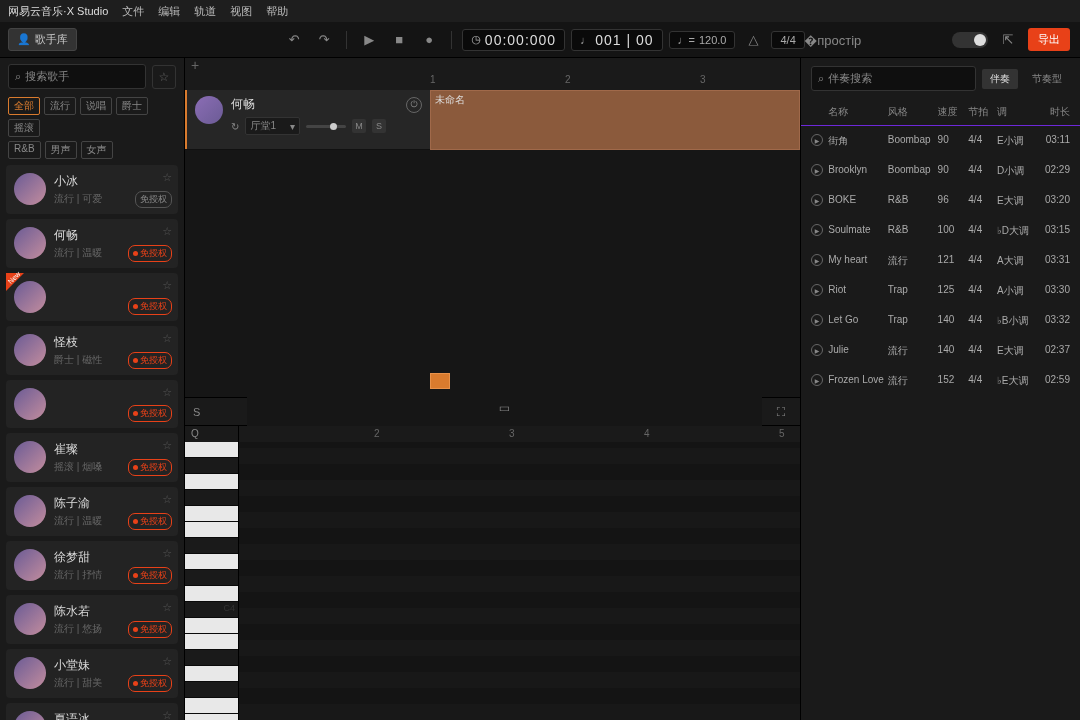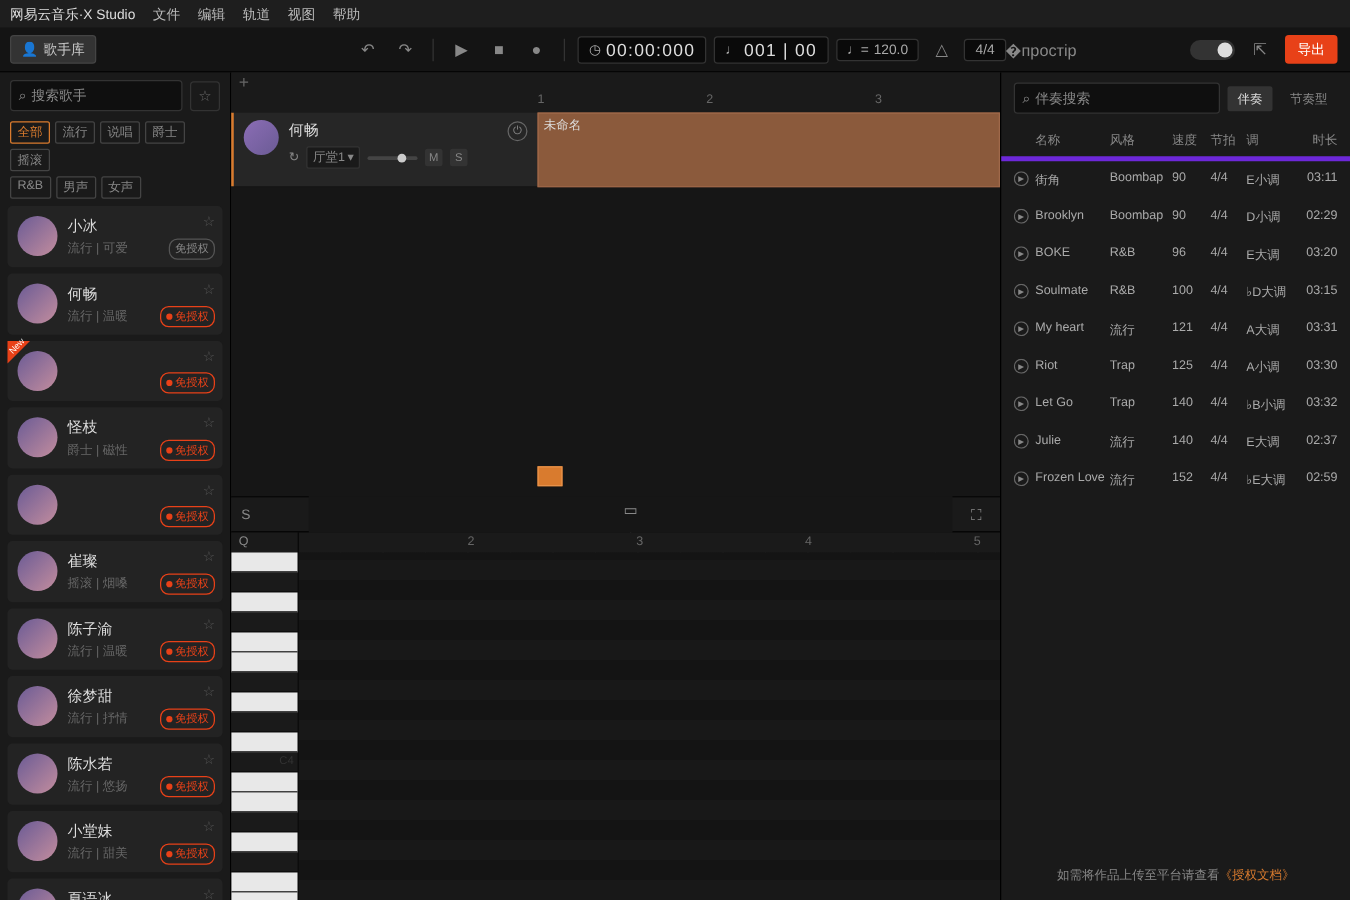--- a/index.html
+++ b/index.html
@@ -48,21 +48,21 @@
 .timeline .marks{flex:1;position:relative;font-size:10px;color:#666}
 .timeline .marks span{position:absolute;top:2px}
 .track-row{display:flex;height:60px;background:#1e1e1e;border-bottom:1px solid #111}
 .track-header{width:245px;background:#262626;display:flex;padding:6px 8px;gap:8px;border-left:2px solid #d97b2e}
 .track-avatar{width:28px;height:28px;border-radius:50%;background:linear-gradient(135deg,#8b6db5,#6b5b95)}
 .track-info{flex:1;display:flex;flex-direction:column;gap:4px}
 .track-name-row{display:flex;justify-content:space-between;align-items:center}
 .track-name{color:#ddd;font-size:12px}
 .track-power{width:16px;height:16px;border:1px solid #666;border-radius:50%;display:flex;align-items:center;justify-content:center;font-size:9px;color:#888}
 .track-controls{display:flex;align-items:center;gap:6px;font-size:10px;color:#888}
-.track-controls .dd{background:#1a1a1a;border:1px solid #333;padding:1px 4px;border-radius:2px;display:flex;align-items:center;gap:2px}
+.track-controls .dd{background:#1a1a1a;border:1px solid #333;padding:1px 4px;border-radius:2px;display:flex;align-items:center;gap:14px}
 .vol-bar{width:40px;height:3px;background:#444;border-radius:2px;position:relative}
 .vol-bar::after{content:"";position:absolute;left:60%;top:-2px;width:7px;height:7px;background:#ccc;border-radius:50%}
 .ms-btn{width:14px;height:14px;background:#333;border-radius:2px;display:flex;align-items:center;justify-content:center;font-size:9px;cursor:pointer}
 .track-lane{flex:1;position:relative;background:repeating-linear-gradient(90deg,#1a1a1a 0,#1a1a1a 135px,#161616 135px,#161616 136px)}
 .clip{position:absolute;top:0;left:0;right:0;height:60px;background:#8b5a3c;border:1px solid #a0694a}
 .clip-label{position:absolute;top:2px;left:4px;font-size:10px;color:#ddd}
 .track-empty{flex:1;background:#161616}
 .clip-mini{position:absolute;bottom:8px;left:0;width:20px;height:16px;background:#d97b2e;border:1px solid #e8924a}
 .midi-toolbar{height:28px;background:#1a1a1a;display:flex;align-items:center;padding:0 8px;gap:8px;border-bottom:1px solid #000}
 .midi-toolbar .left{width:46px;color:#888;font-size:11px}
@@ -82,21 +82,21 @@
 .grid-ruler{height:16px;background:#1a1a1a;position:relative;font-size:10px;color:#666}
 .grid-ruler span{position:absolute;top:2px}
 .grid-rows{position:absolute;top:16px;left:0;right:0;bottom:0;background:repeating-linear-gradient(0deg,#181818 0,#181818 16px,#141414 16px,#141414 32px),repeating-linear-gradient(90deg,transparent 0,transparent 33px,#222 33px,#222 34px)}
 .right-panel{width:280px;background:#1a1a1a;border-left:1px solid #000;display:flex;flex-direction:column}
 .rp-header{height:30px;display:flex;align-items:center;justify-content:space-between;padding:0 10px;font-size:12px;color:#ccc;border-bottom:1px solid #000}
 .rp-close{color:#888;cursor:pointer;font-size:14px}
 .rp-search{padding:8px 10px;display:flex;gap:6px;align-items:center}
 .rp-search-input{flex:1;background:#0f0f0f;border:1px solid #333;border-radius:3px;padding:4px 6px;color:#888;font-size:11px;display:flex;align-items:center;gap:4px}
 .rp-tab{padding:3px 8px;font-size:10px;color:#888;cursor:pointer;border-radius:2px}
 .rp-tab.active{background:#333;color:#ddd}
-.rp-table-head{display:flex;padding:6px 10px;font-size:10px;color:#888;border-bottom:4px solid #6d28d9}
+.rp-table-head{display:flex;padding:6px 10px;font-size:10px;color:#888;border-bottom:1px solid #6d28d9}
 .rp-table-head div,.rp-row div{overflow:hidden;text-overflow:ellipsis;white-space:nowrap}
 .c-play{width:18px}
 .c-name{width:62px}
 .c-style{width:52px}
 .c-bpm{width:32px}
 .c-sig{width:30px}
 .c-key{width:42px}
 .c-dur{width:34px;text-align:right}
 .rp-rows{flex:1;overflow-y:auto}
 .rp-row{display:flex;padding:8px 10px;font-size:10px;color:#aaa;align-items:flex-start;cursor:pointer}
@@ -493,18 +493,15 @@
           </div>
           <div class="c-name">Frozen Love</div>
           <div class="c-style">流行</div>
           <div class="c-bpm">152</div>
           <div class="c-sig">4/4</div>
           <div class="c-key">♭E大调</div>
           <div class="c-dur">02:59</div>
         </div>
       </div>
     <div class="rp-foot">
-      <div>
-        <span>如需将作品上传至平台请查看</span><span class="lnk">《授权文档》</span>
-      </div>
     </div>
   </div>
 </div>
 
 </body></html>

